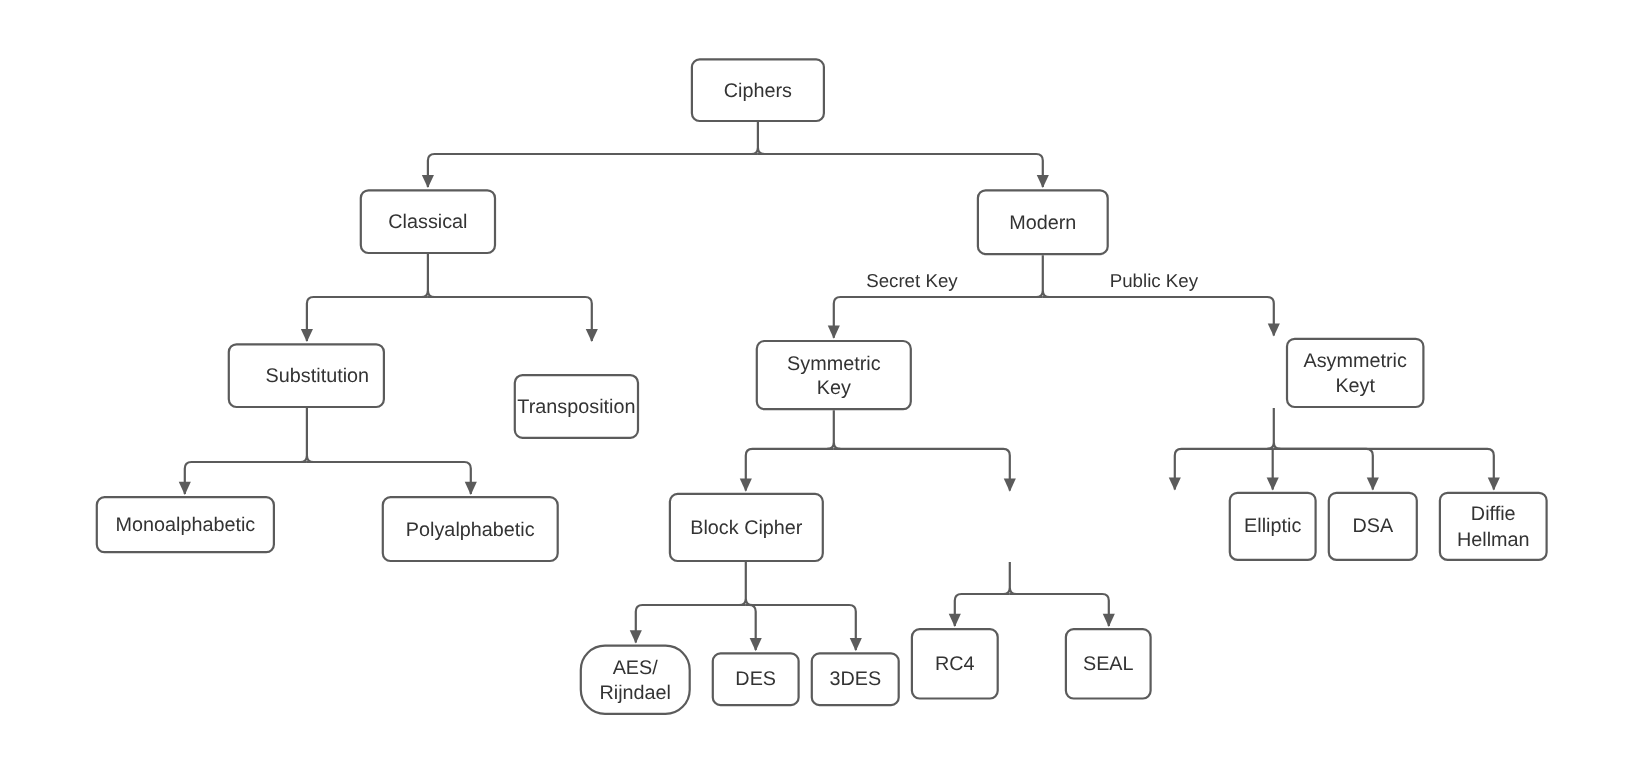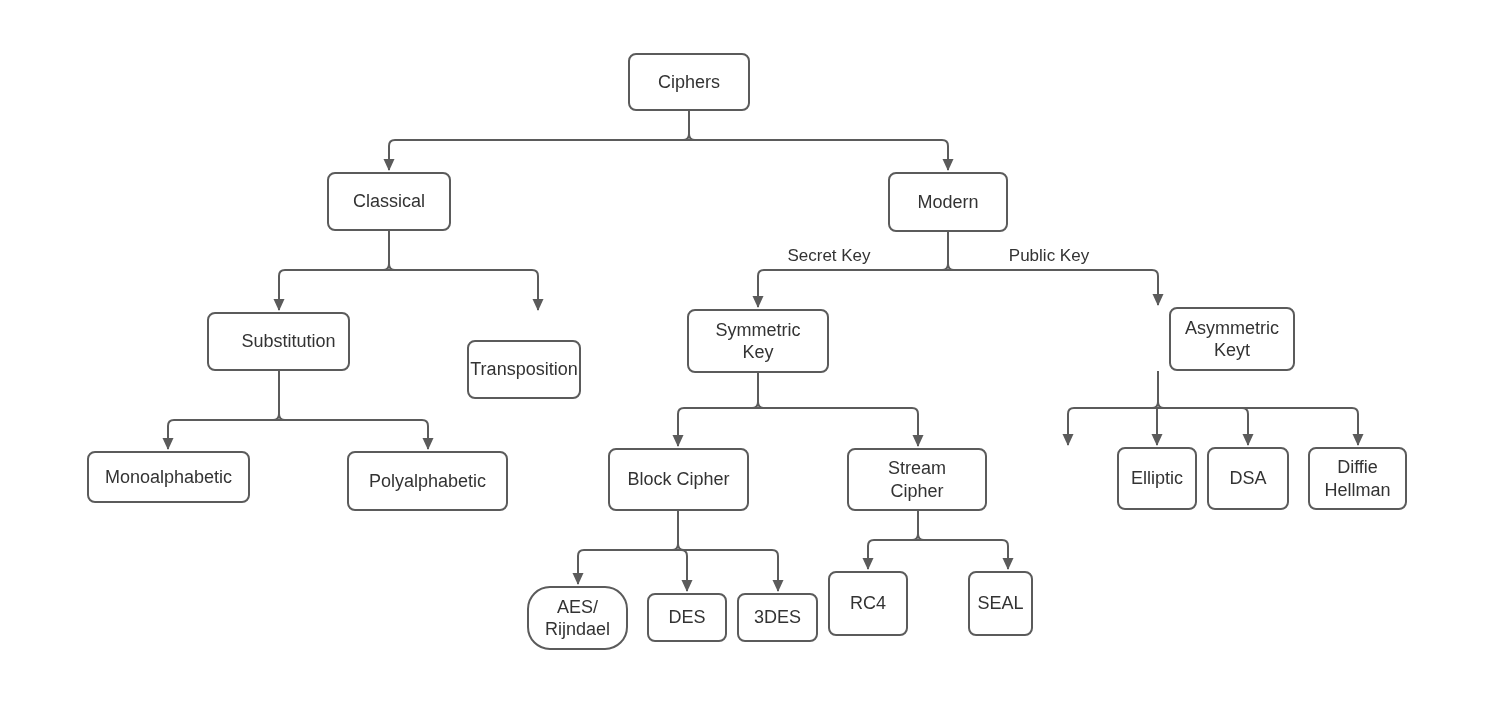--- a/index.html
+++ b/index.html
@@ -129,28 +129,26 @@
 
   <div class="node" style="left:87px; top:451px; width:163px; height:52px;">Monoalphabetic</div>
   <div class="node" style="left:347px; top:451px; width:161px; height:60px;">Polyalphabetic</div>
 
   <div class="node" style="left:687px; top:309px; width:142px; height:64px;">Symmetric
 Key</div>
   <div class="node" style="left:1125px; top:307px; width:126px; height:64px;margin-left:44px;">Asymmetric
 Keyt</div>
 
   <div class="node" style="left:608px; top:448px; width:141px; height:63px;">Block Cipher</div>
-  <div class="node" style="left:847px; top:448px; width:140px; height:63px;">Stream
-Cipher</div>
 
   <div class="node" style="left:1117px; top:447px; width:80px; height:63px;">Elliptic</div>
   <div class="node" style="left:1207px; top:447px; width:82px; height:63px;">DSA</div>
   <div class="node" style="left:1308px; top:447px; width:99px; height:63px;">Diffie
 Hellman</div>
 
   <div class="node" style="left:527px; top:586px; width:101px; height:64px;border-radius:23px;">AES/
 Rijndael</div>
   <div class="node" style="left:647px; top:593px; width:80px; height:49px;">DES</div>
   <div class="node" style="left:737px; top:593px; width:81px; height:49px;">3DES</div>
   <div class="node" style="left:828px; top:571px; width:80px; height:65px;">RC4</div>
-  <div class="node" style="left:968px; top:571px; width:65px; height:65px;">SEAL</div>
+  <div class="node" style="left:968px; top:571px; width:79px; height:65px;">SEAL</div>
 
 </div>
 
 </body></html>

